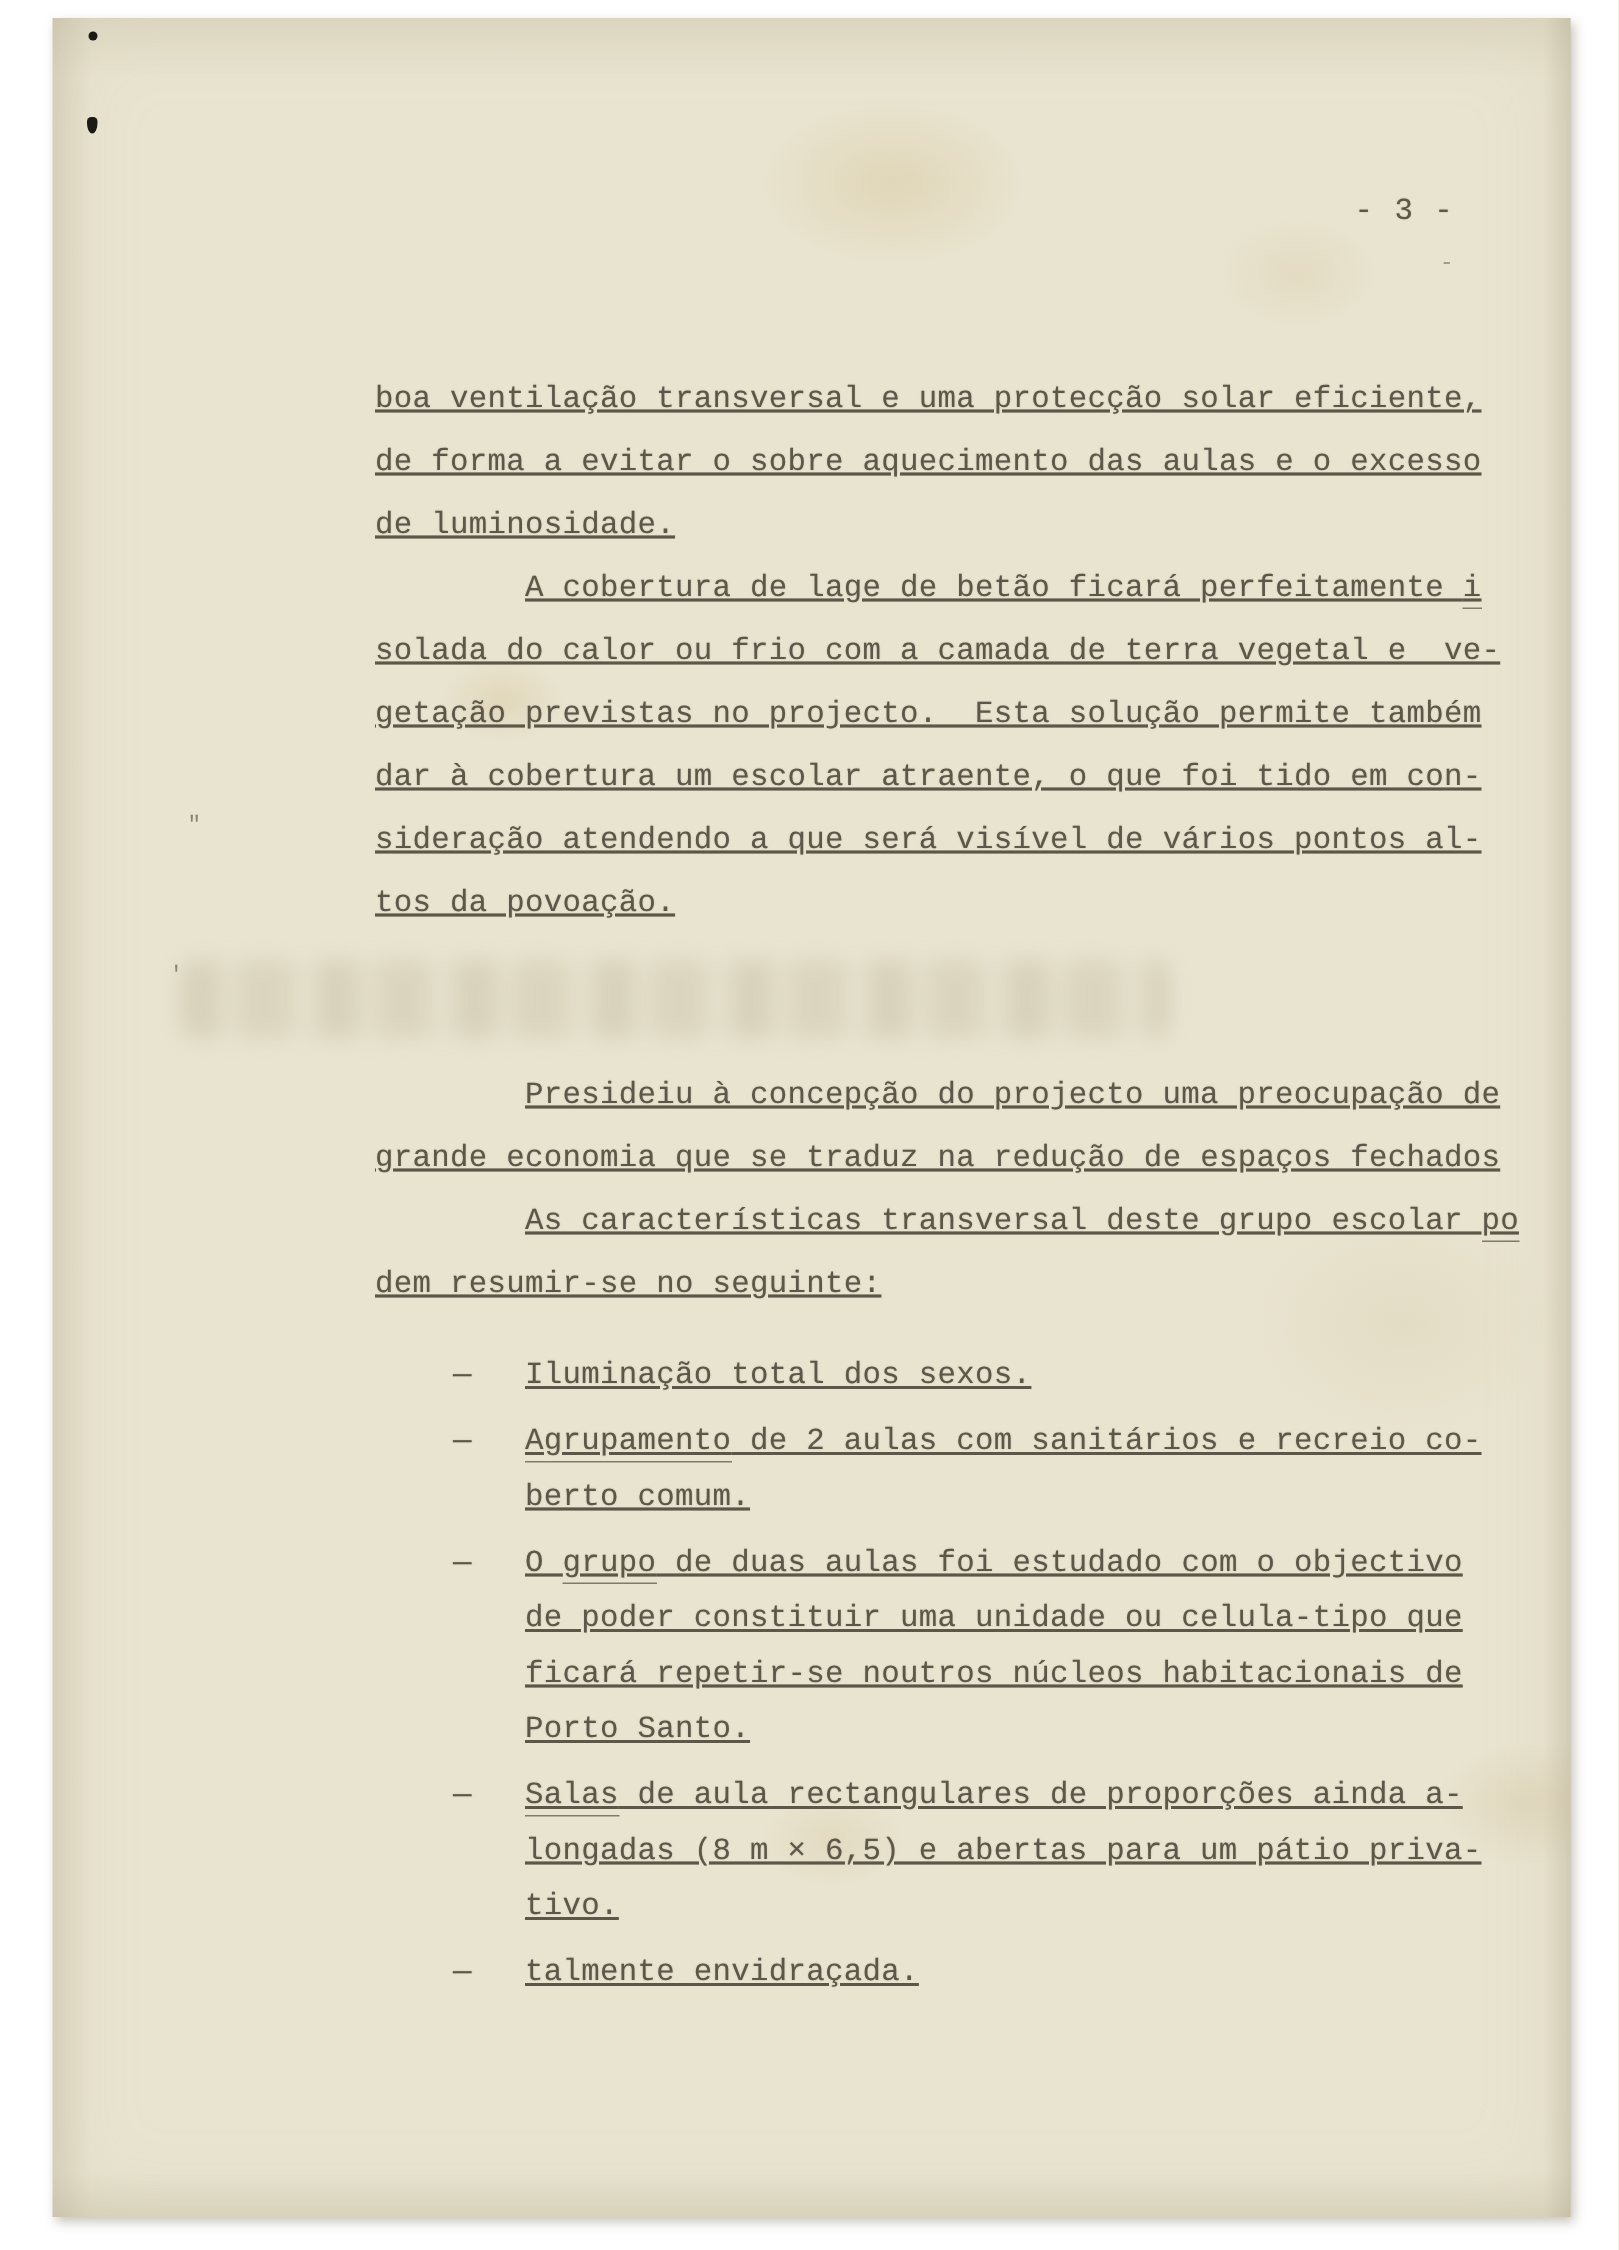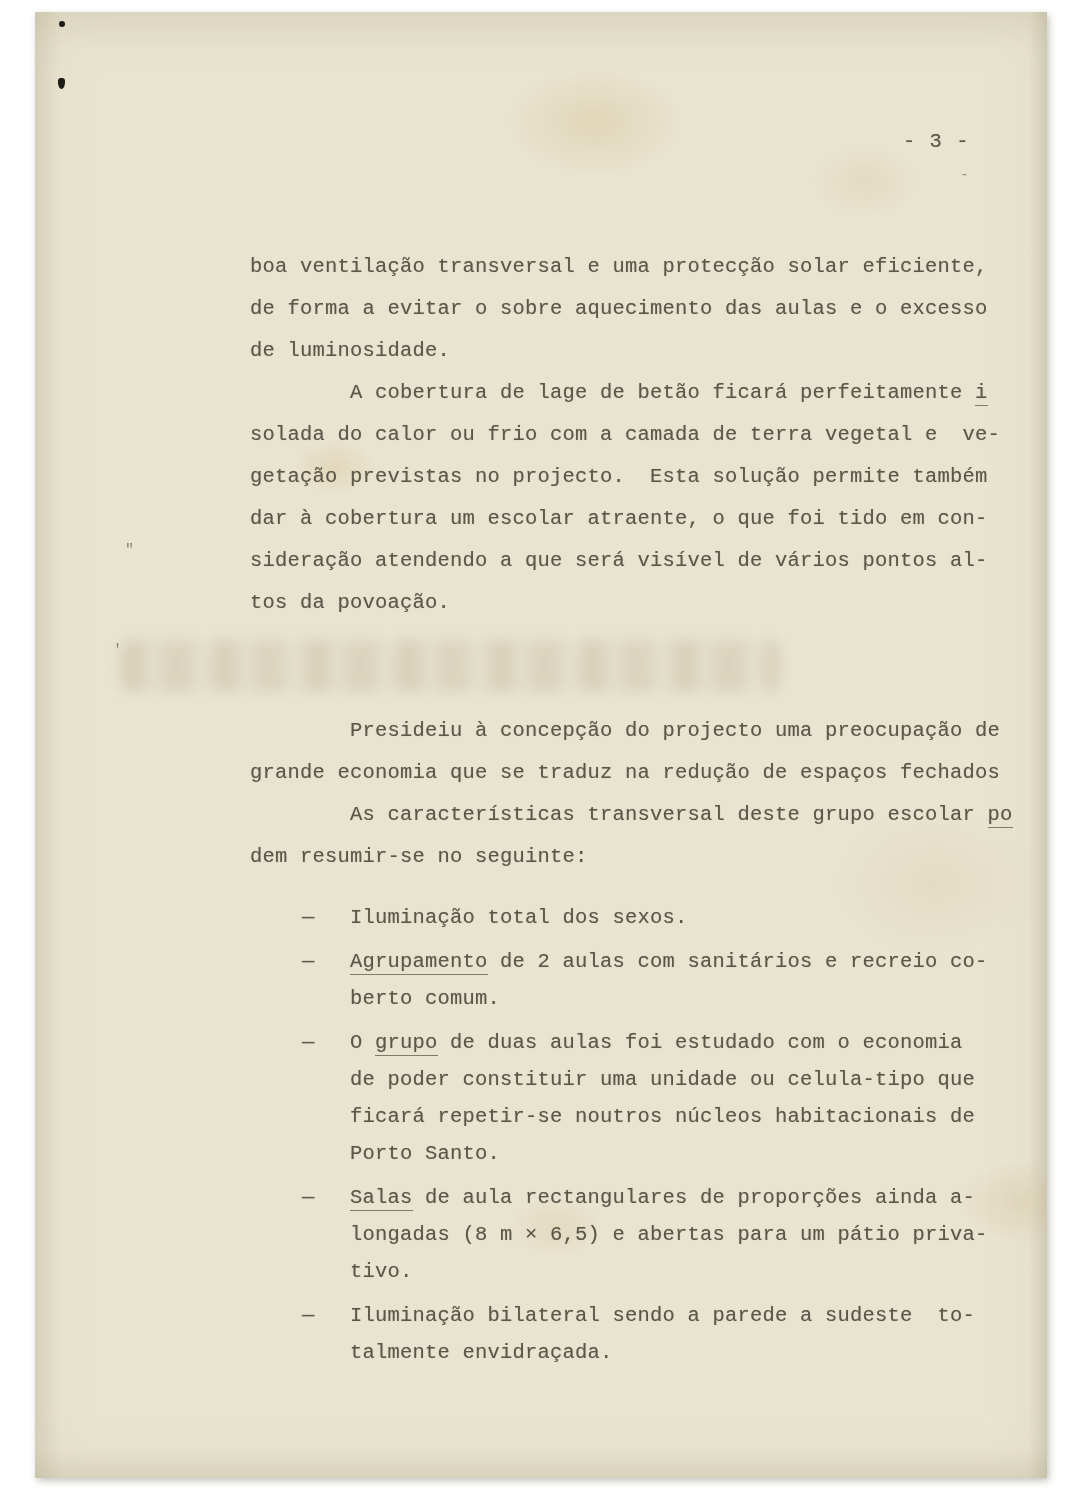--- a/index.html
+++ b/index.html
@@ -33,20 +33,21 @@
   }
   .text-block{
     position:absolute;left:215px;top:234px;width:760px;
     font-size:20.5px;color:#5c5748;
     text-shadow:0 0 1px rgba(92,87,72,0.40);
   }
   .paragraph{margin:0;}
   .line{
     line-height:42px;height:42px;white-space:pre;
     letter-spacing:0.2px;
+    text-decoration:underline;
   }
   .line.indent{padding-left:100px;}
   .u{border-bottom:1.5px solid rgba(92,87,72,0.75);padding-bottom:1px;}
   .ghost-gap{position:relative;height:86px;}
   .ghost-smudge{
     position:absolute;left:-130px;top:16px;width:660px;height:52px;
     background:repeating-linear-gradient(90deg,
       rgba(172,162,132,0.50) 0 26px, rgba(172,162,132,0.12) 26px 40px,
       rgba(172,162,132,0.42) 40px 74px, rgba(172,162,132,0.10) 74px 92px);
     filter:blur(7px);
@@ -108,31 +109,30 @@
           <span class="dash">—</span>
           <div class="line"><span>Iluminação total dos sexos.</span></div>
         </div>
         <div class="list-item">
           <span class="dash">—</span>
           <div class="line"><span class="u">Agrupamento</span><span> de 2 aulas com sanitários e recreio co-</span></div>
           <div class="line"><span>berto comum.</span></div>
         </div>
         <div class="list-item">
           <span class="dash">—</span>
-          <div class="line"><span>O </span><span class="u">grupo</span><span> de duas aulas foi estudado com o economia</span></div>
+          <div class="line"><span>O </span><span class="u">grupo</span><span> de duas aulas foi estudado com o objectivo</span></div>
           <div class="line"><span>de poder constituir uma unidade ou celula-tipo que</span></div>
           <div class="line"><span>ficará repetir-se noutros núcleos habitacionais de</span></div>
           <div class="line"><span>Porto Santo.</span></div>
         </div>
         <div class="list-item">
           <span class="dash">—</span>
           <div class="line"><span class="u">Salas</span><span> de aula rectangulares de proporções ainda a-</span></div>
           <div class="line"><span>longadas (8 m × 6,5) e abertas para um pátio priva-</span></div>
           <div class="line"><span>tivo.</span></div>
         </div>
         <div class="list-item">
           <span class="dash">—</span>
-          <div class="line"><span>Iluminação bilateral sendo a parede a sudeste  to-</span></div>
           <div class="line"><span>talmente envidraçada.</span></div>
         </div>
       </div>
     </div>
 </div>
 
 </body></html>

